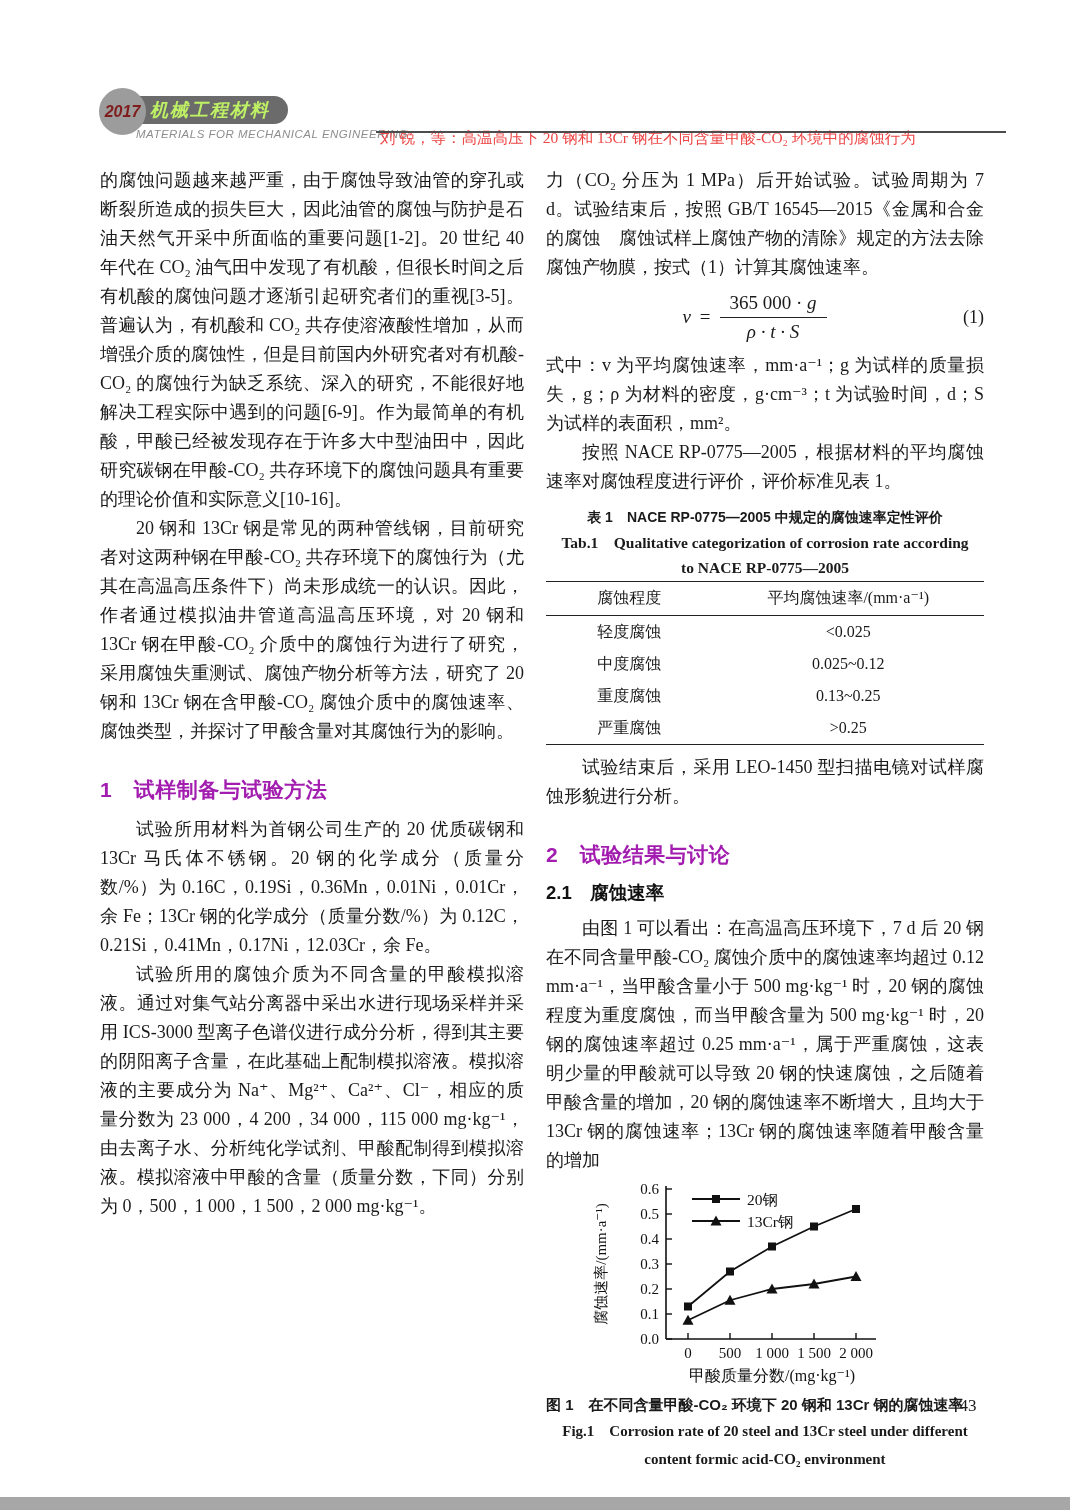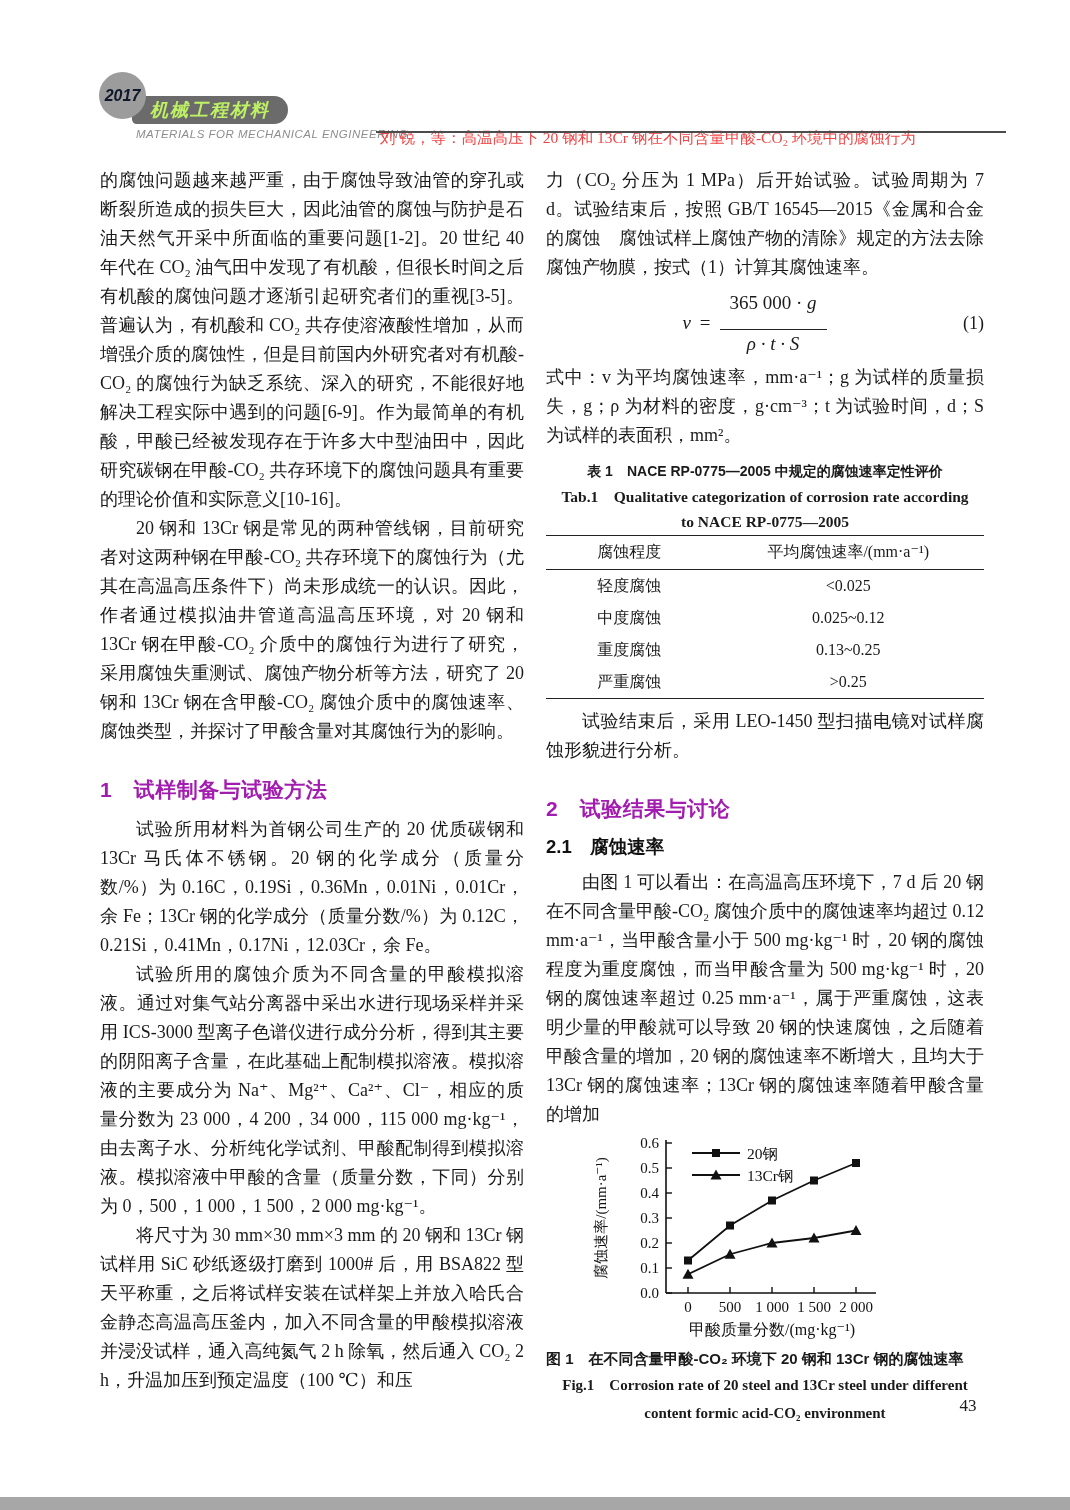--- a/index.html
+++ b/index.html
@@ -3,22 +3,22 @@
 <meta charset="utf-8">
 <style>
   html,body{margin:0;padding:0;background:#e8e8e8;}
   .page{
     position:relative;width:1070px;height:1510px;background:#ffffff;
     margin:0 auto;overflow:hidden;
     font-family:"Liberation Serif","DejaVu Serif",serif;color:#1a1a1a;
   }
   
   .logo-circle{
-    position:absolute;left:99px;top:72px;width:47px;height:47px;border-radius:50%;
-    background:#9c9c9c;color:#0f172a;display:flex;align-items:center;justify-content:center;
+    position:absolute;left:99px;top:88px;width:47px;height:47px;border-radius:50%;
+    background:#9c9c9c;color:#7f1d1d;display:flex;align-items:center;justify-content:center;
     font-family:"Liberation Sans","DejaVu Sans",sans-serif;font-style:italic;font-weight:bold;
     font-size:16px;z-index:2;
   }
   .logo-banner{
     position:absolute;left:132px;top:96px;width:156px;height:28px;background:#6b6b6b;
     border-radius:5px 15px 15px 5px;color:#bef264;display:flex;align-items:center;justify-content:center;
     font-family:"Liberation Sans","DejaVu Sans",sans-serif;font-style:italic;font-weight:bold;
     font-size:18px;letter-spacing:2px;z-index:1;
   }
   .logo-en{
@@ -42,21 +42,21 @@
   }
   h3.subsec{
     font-family:"Liberation Sans","DejaVu Sans",sans-serif;font-size:18.5px;font-weight:bold;
     margin:4px 0 9px 0;color:#111;
   }
   
   .equation{display:flex;align-items:center;margin:9px 0 7px 0;font-size:19px;}
   .eq-core{flex:1;display:flex;justify-content:center;align-items:center;gap:9px;}
   .eq-core i{font-style:italic;}
   .frac{display:inline-flex;flex-direction:column;align-items:center;line-height:1.25;}
-  .frac .num{padding:0 10px 14px 10px;border-bottom:1.5px solid #222;}
+  .frac .num{padding:0 10px 2px 10px;border-bottom:1.5px solid #222;}
   .frac .den{padding-top:2px;}
   .eq-number{font-size:18px;}
   
   .tbl-cap-cn{
     text-align:center;font-family:"Liberation Sans","DejaVu Sans",sans-serif;
     font-weight:bold;font-size:14px;margin:10px 0 2px 0;line-height:1.6;
   }
   .tbl-cap-en{text-align:center;font-weight:bold;font-size:15.5px;line-height:1.65;}
   .data-table{width:100%;border-collapse:collapse;margin-top:0;margin-bottom:8px;
     border-top:1.7px solid #222;border-bottom:1.7px solid #222;font-size:16px;}
@@ -86,39 +86,39 @@
   <div class="logo-en">MATERIALS FOR MECHANICAL ENGINEERING</div>
   <div class="running-head">刘 锐，等：高温高压下 20 钢和 13Cr 钢在不同含量甲酸-CO₂ 环境中的腐蚀行为</div>
   <div class="header-rule"></div>
 
   <div class="col col-left">
     <p>的腐蚀问题越来越严重，由于腐蚀导致油管的穿孔或断裂所造成的损失巨大，因此油管的腐蚀与防护是石油天然气开采中所面临的重要问题[1-2]。20 世纪 40 年代在 CO₂ 油气田中发现了有机酸，但很长时间之后有机酸的腐蚀问题才逐渐引起研究者们的重视[3-5]。普遍认为，有机酸和 CO₂ 共存使溶液酸性增加，从而增强介质的腐蚀性，但是目前国内外研究者对有机酸-CO₂ 的腐蚀行为缺乏系统、深入的研究，不能很好地解决工程实际中遇到的问题[6-9]。作为最简单的有机酸，甲酸已经被发现存在于许多大中型油田中，因此研究碳钢在甲酸-CO₂ 共存环境下的腐蚀问题具有重要的理论价值和实际意义[10-16]。</p>
     <p class="indent">20 钢和 13Cr 钢是常见的两种管线钢，目前研究者对这两种钢在甲酸-CO₂ 共存环境下的腐蚀行为（尤其在高温高压条件下）尚未形成统一的认识。因此，作者通过模拟油井管道高温高压环境，对 20 钢和 13Cr 钢在甲酸-CO₂ 介质中的腐蚀行为进行了研究，采用腐蚀失重测试、腐蚀产物分析等方法，研究了 20 钢和 13Cr 钢在含甲酸-CO₂ 腐蚀介质中的腐蚀速率、腐蚀类型，并探讨了甲酸含量对其腐蚀行为的影响。</p>
     <h2 class="sec">1　试样制备与试验方法</h2>
     <p class="indent">试验所用材料为首钢公司生产的 20 优质碳钢和 13Cr 马氏体不锈钢。20 钢的化学成分（质量分数/%）为 0.16C，0.19Si，0.36Mn，0.01Ni，0.01Cr，余 Fe；13Cr 钢的化学成分（质量分数/%）为 0.12C，0.21Si，0.41Mn，0.17Ni，12.03Cr，余 Fe。</p>
     <p class="indent">试验所用的腐蚀介质为不同含量的甲酸模拟溶液。通过对集气站分离器中采出水进行现场采样并采用 ICS-3000 型离子色谱仪进行成分分析，得到其主要的阴阳离子含量，在此基础上配制模拟溶液。模拟溶液的主要成分为 Na⁺、Mg²⁺、Ca²⁺、Cl⁻，相应的质量分数为 23 000，4 200，34 000，115 000 mg·kg⁻¹，由去离子水、分析纯化学试剂、甲酸配制得到模拟溶液。模拟溶液中甲酸的含量（质量分数，下同）分别为 0，500，1 000，1 500，2 000 mg·kg⁻¹。</p>
-    <p class="indent">将尺寸为 30 mm×30 mm×3 mm 的 20 钢和 13Cr 钢试样用 SiC 砂纸逐级打磨到 1000# 后，用 BSA822 型天平称重，之后将试样安装在试样架上并放入哈氏合金静态高温高压釜内，加入不同含量的甲酸模拟溶液并浸没试样，通入高纯氮气 2 h 除氧，然后通入 CO₂ 2 h，升温加压到预定温度（100 ℃）和压</p>
   </div>
 
   <div class="col col-right">
     <p>力（CO₂ 分压为 1 MPa）后开始试验。试验周期为 7 d。试验结束后，按照 GB/T 16545—2015《金属和合金的腐蚀　腐蚀试样上腐蚀产物的清除》规定的方法去除腐蚀产物膜，按式（1）计算其腐蚀速率。</p>
 
     <div class="equation">
       <span class="eq-core">
         <i>v</i>
         <span>=</span>
         <span class="frac">
           <span class="num"><span>365 000 ·</span>&nbsp;<i>g</i></span>
           <span class="den"><i>ρ · t · S</i></span>
         </span>
       </span>
       <span class="eq-number">(1)</span>
     </div>
 
     <p>式中：v 为平均腐蚀速率，mm·a⁻¹；g 为试样的质量损失，g；ρ 为材料的密度，g·cm⁻³；t 为试验时间，d；S 为试样的表面积，mm²。</p>
+    <p class="indent">按照 NACE RP-0775—2005，根据材料的平均腐蚀速率对腐蚀程度进行评价，评价标准见表 1。</p>
 
     <div class="tbl-cap-cn">表 1　NACE RP-0775—2005 中规定的腐蚀速率定性评价</div>
     <div class="tbl-cap-en">Tab.1　Qualitative categorization of corrosion rate according</div>
     <div class="tbl-cap-en">to NACE RP-0775—2005</div>
 
     <table class="data-table">
       <thead>
         <tr>
           <th class="c1">腐蚀程度</th>
           <th>平均腐蚀速率/(mm·a⁻¹)</th>

